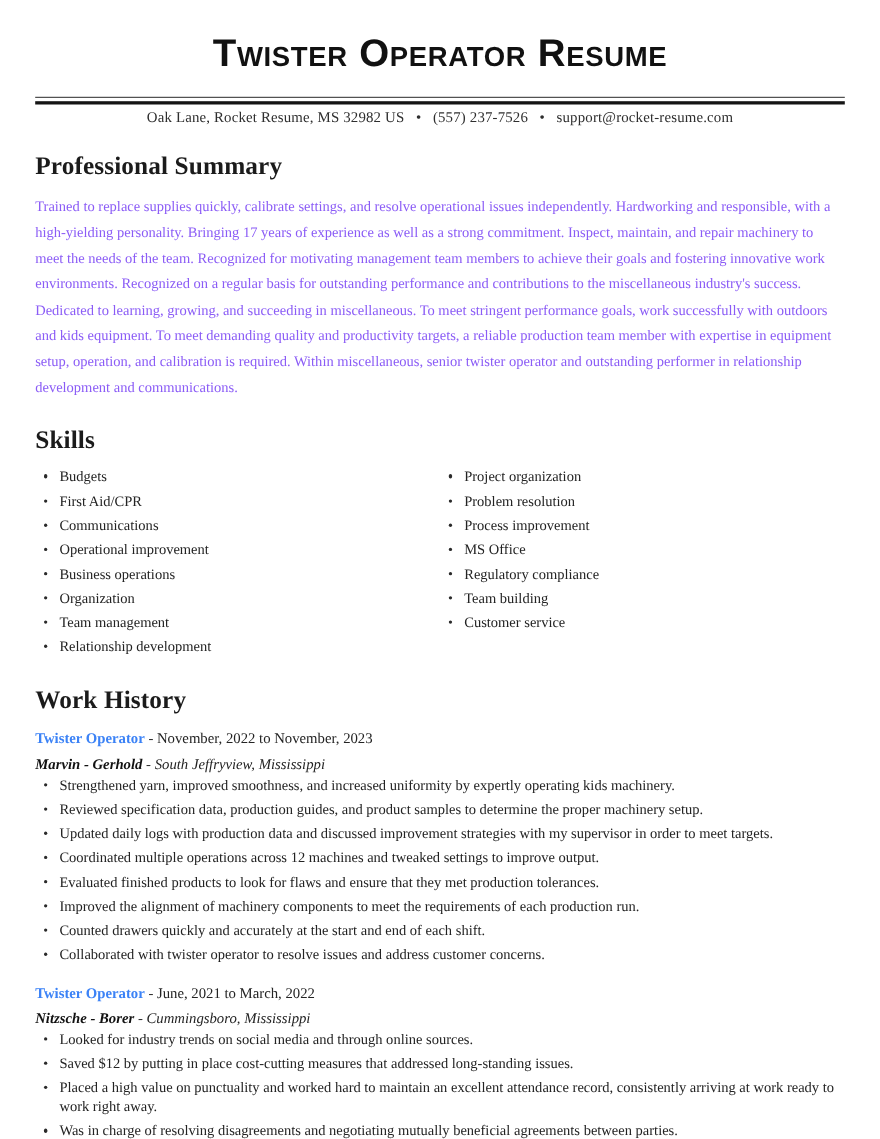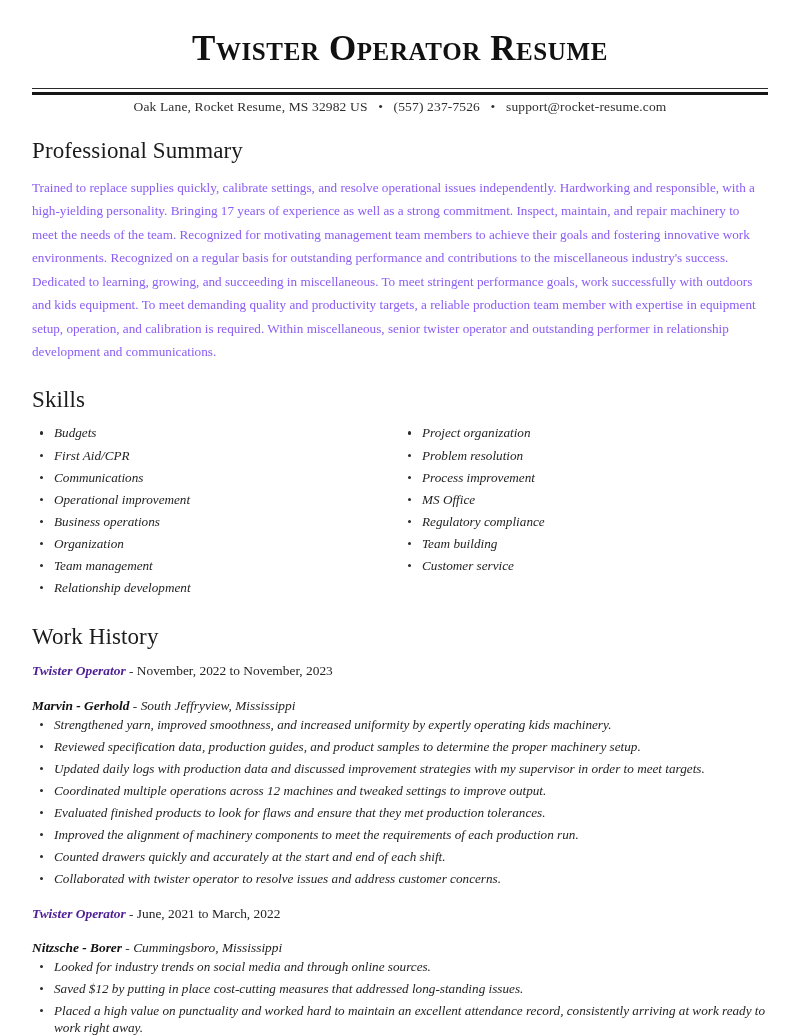--- a/index.html
+++ b/index.html
@@ -19,21 +19,21 @@
     width: 800px;
     box-sizing: border-box;
     padding: 0 32px;
   }
 
   
   .resume-title {
     text-align: center;
     margin: 0;
     padding-top: 28px;
-    font-family: Liberation Serif, serif;
+    font-family: Liberation Sans, sans-serif;
     font-size: 35px;
     font-weight: 700;
     font-variant: small-caps;
     letter-spacing: 0.6px;
     color: #111111;
     line-height: 1.18;
   }
 
   .title-rule {
     margin-top: 19px;
@@ -65,21 +65,21 @@
     color: #2e2e2e;
   }
 
   
   .section {
     margin-top: 22px;
   }
   .section-heading {
     font-family: "Liberation Serif", "DejaVu Serif", serif;
     font-size: 23px;
-    font-weight: 400;
+    font-weight: 700;
     color: #1b1b1b;
     margin: 0 0 11px 0;
     letter-spacing: 0.1px;
     line-height: 1.2;
   }
 
   .summary-text {
     font-size: 13.2px;
     line-height: 1.78;
     color: #8b5cf6;
@@ -94,21 +94,20 @@
     margin-top: 2px;
   }
   .skills-col {
     width: 50%;
     box-sizing: border-box;
   }
   ul.bullets {
     list-style: none;
     margin: 0;
     padding: 0;
-    font-style: italic;
   }
   ul.bullets > li {
     position: relative;
     padding-left: 22px;
     font-size: 13.2px;
     line-height: 1.33;
     color: #232323;
     margin-bottom: 4.5px;
   }
   ul.bullets > li::before {
@@ -130,34 +129,33 @@
   .job + .job {
     margin-top: 14px;
   }
   .job-line-1 {
     font-size: 13.4px;
     color: #232323;
     line-height: 1.5;
   }
   .job-title {
     font-weight: 700;
-    color: #4c1d95;
-    font-style: italic;
+    color: #3b82f6;
   }
   .job-dash {
     color: #333333;
   }
   .job-dates {
     color: #232323;
   }
   .job-line-2 {
     font-size: 13.4px;
     line-height: 1.5;
     color: #232323;
-    margin-top: 14px;
+    margin-top: 3px;
   }
   .job-company {
     font-weight: 700;
     font-style: italic;
     color: #111111;
   }
   .job-location {
     font-style: italic;
     color: #232323;
   }

